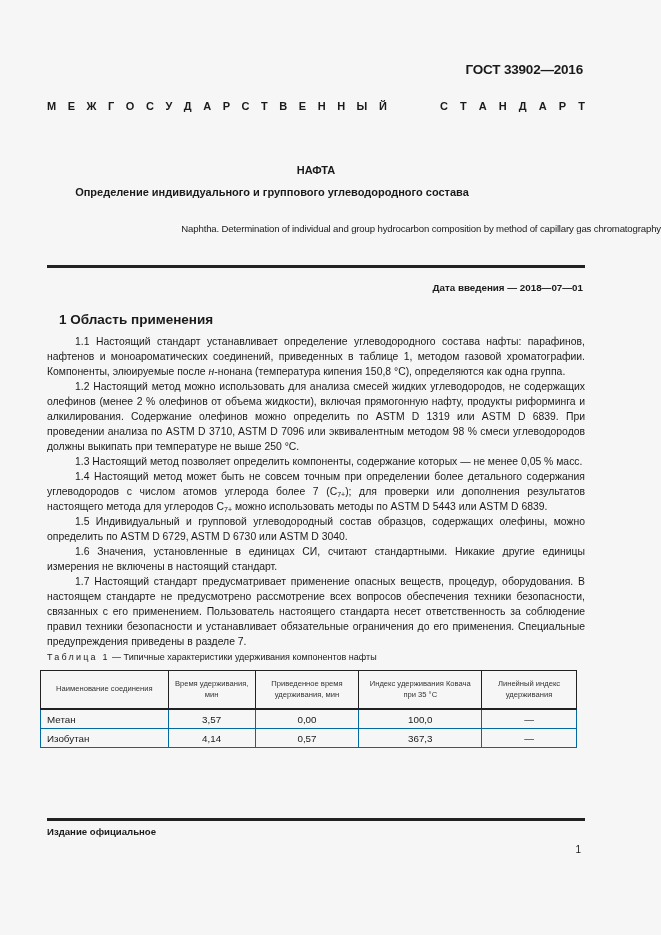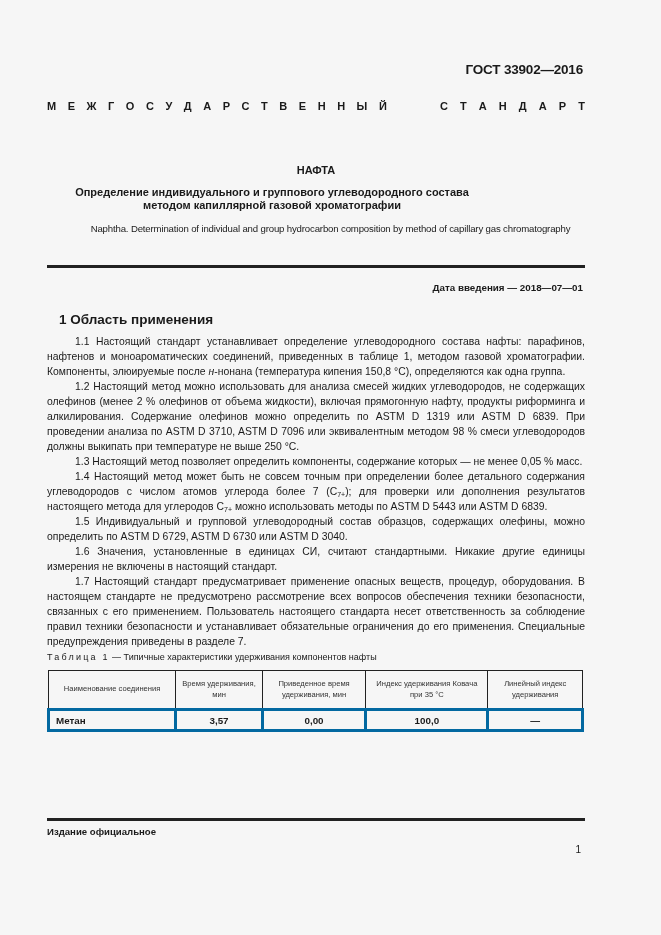--- a/index.html
+++ b/index.html
@@ -25,21 +25,21 @@
   .interstate .word span { display: inline-block; }
   .title {
     top: 164px; left: 0; width: 632px; text-align: center;
     font-size: 11px; font-weight: bold;
   }
   .subtitle {
     top: 186px; left: 0; width: 544px; text-align: center;
     font-size: 11px; font-weight: bold; line-height: 13px;
   }
   .eng {
-    top: 223px; left: 0; width: 661px; text-align: center;
+    top: 223px; left: 0; width: 661px; text-align: right;
     font-size: 9.6px; letter-spacing: -0.15px;
   }
   .rule {
     left: 47px; width: 538px; height: 3px; background: #222;
   }
   .date {
     top: 282px; right: 78px;
     font-size: 9.8px; font-weight: bold;
   }
   .section-title {
@@ -51,34 +51,33 @@
     font-size: 10.4px; line-height: 15px;
     text-align: justify;
   }
   .body p { margin: 0; text-indent: 28px; }
   .table-caption {
     top: 652px; left: 47px;
     font-size: 9px;
   }
   .table-caption .sp { letter-spacing: 2.2px; }
   table.data {
-    top: 670px; left: 47px; width: 537px;
+    top: 670px; left: 40px; width: 537px;
     border-collapse: collapse;
     font-size: 9.8px;
   }
   table.data th {
     font-weight: normal; font-size: 7.6px; color: #333;
     line-height: 10.5px;
     border: 1px solid #222; border-bottom: 2px solid #222;
     height: 37px; padding: 0 4px; text-align: center; vertical-align: middle;
   }
   table.data td {
-    border: 3px solid #0369a1; height: 18px; padding: 0 4px;
+    border: 1px solid #0369a1; height: 18px; padding: 0 4px;
     text-align: center;
-    font-weight: bold;
   }
   table.data td.name { text-align: left; padding-left: 6px; }
   .footer-label {
     top: 826px; left: 47px;
     font-size: 9.6px; font-weight: bold;
   }
   .page-num {
     top: 844px; right: 80px;
     font-size: 10px;
   }
@@ -119,21 +118,20 @@
       <span>Д</span>
       <span>А</span>
       <span>Р</span>
       <span>Т</span>
     </div>
 </div>
 
 <div class="abs title">НАФТА</div>
 <div class="abs subtitle">
   <div>Определение индивидуального и группового углеводородного состава</div>
-  <div>методом капиллярной газовой хроматографии</div>
 </div>
 <div class="abs eng">Naphtha. Determination of individual and group hydrocarbon composition by method of capillary gas chromatography</div>
 
 <div class="abs rule" style="top:265px;"></div>
 
 <div class="abs date">Дата введения — 2018—07—01</div>
 
 <div class="abs section-title">1 Область применения</div>
 
 <div class="abs body">
@@ -168,18 +166,25 @@
     </tr>
   </thead>
   <tbody>
     <tr>
       <td class="name">Метан</td>
       <td>3,57</td>
       <td>0,00</td>
       <td>100,0</td>
       <td>—</td>
     </tr>
+    <tr>
+      <td class="name">Изобутан</td>
+      <td>4,14</td>
+      <td>0,57</td>
+      <td>367,3</td>
+      <td>—</td>
+    </tr>
   </tbody>
 </table>
 
 <div class="abs rule" style="top:818px;"></div>
 <div class="abs footer-label">Издание официальное</div>
 <div class="abs page-num">1</div>
 
 </body></html>

